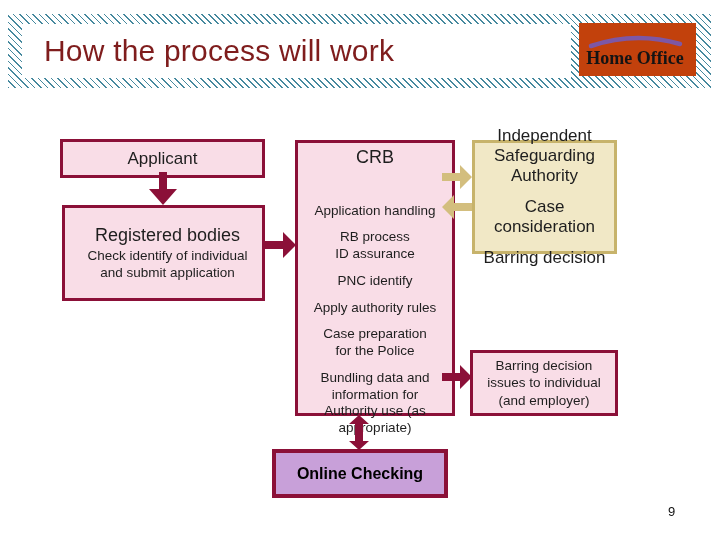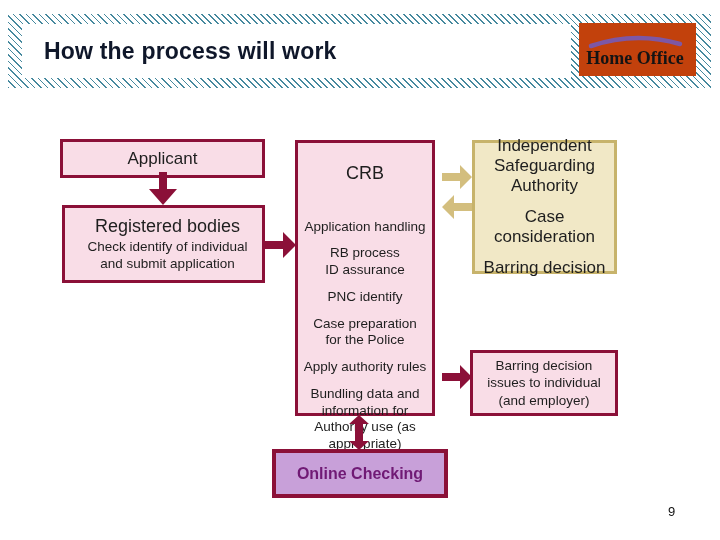--- a/index.html
+++ b/index.html
@@ -22,62 +22,62 @@
       #ffffff 1.3px, #ffffff 4.6px
     );
   }
   .title-box {
     left: 22px; top: 24px; width: 549px; height: 54px;
     background: #ffffff;
     display: flex; align-items: center;
     padding-left: 22px;
   }
   .slide-title {
-    font-size: 23px; font-weight: bold; color: #0f172a;
+    font-size: 30px; font-weight: normal; color: #7f1d1d;
     letter-spacing: 0.2px;
   }
   .logo-box {
     left: 579px; top: 23px; width: 117px; height: 53px;
     background: #c2410c;
     display: flex; align-items: center; justify-content: flex-start;
   }
 
   
   .fbox {
     display: flex; flex-direction: column;
     align-items: center; justify-content: center;
     text-align: center;
     background: #f9dde7;
     border: 3px solid #8b1038;
   }
   .pre { white-space: pre-line; }
 
   .applicant   { left: 60px;  top: 139px; width: 205px; height: 39px; font-size: 17px; }
-  .registered  { left: 62px;  top: 205px; width: 203px; height: 78px; padding-left: 8px; }
+  .registered  { left: 62px;  top: 205px; width: 203px; height: 96px; padding-left: 8px; }
   .reg-title   { font-size: 18px; }
   .reg-sub     { font-size: 13.5px; line-height: 1.25; margin-top: 2px; }
 
-  .crb         { left: 295px; top: 140px; width: 140px; height: 276px; justify-content: flex-start; padding-top: 20px; }
+  .crb         { left: 295px; top: 140px; width: 160px; height: 276px; justify-content: flex-start; padding-top: 4px; }
   .crb-title   { font-size: 18px; line-height: 1.15; }
   .crb-item    { font-size: 13.5px; line-height: 1.24; white-space: pre-line; margin-top: 35px; }
   .crb-item.gap { margin-top: 10px; }
 
   .isa {
-    left: 472px; top: 140px; width: 145px; height: 134px;
+    left: 472px; top: 140px; width: 145px; height: 114px;
     background: #f1e8c6; border: 3px solid #c7b36b;
   }
   .isa-title   { font-size: 17px; line-height: 1.18; }
   .isa-item    { font-size: 17px; margin-top: 11px; }
 
   .barring     { left: 470px; top: 350px; width: 148px; height: 66px; font-size: 13.5px; line-height: 1.27; }
 
   .online {
     left: 272px; top: 449px; width: 176px; height: 49px;
     background: #c8a0d9; border: 4px solid #8b1038;
-    font-size: 16px; font-weight: bold; color: #701a75;
+    font-size: 16px; font-weight: bold; color: #000000;
   }
 
   .page-number { left: 668px; top: 504px; font-size: 13px; color: #111111; }
 
   svg { display: block; }
 </style>
 </head>
 <body>
 
 <div class="abs hatch-band"></div>
@@ -110,23 +110,23 @@
 <svg class="abs" style="left:264px; top:231px;" width="32" height="28" viewBox="0 0 32 28">
   <polygon points="0,10 19,10 19,1 32,14 19,27 19,18 0,18" fill="#8b1038"></polygon>
 </svg>
 
 <div class="abs fbox crb">
   <div class="crb-title">CRB</div>
   <div class="crb-item">Application handling</div>
   <div class="crb-item gap">RB process
 ID assurance</div>
   <div class="crb-item gap">PNC identify</div>
+  <div class="crb-item gap">Apply authority rules</div>
   <div class="crb-item gap">Case preparation
 for the Police</div>
-  <div class="crb-item gap">Apply authority rules</div>
   <div class="crb-item gap">Bundling data and
 information for
 Authority use (as
 appropriate)</div>
 </div>
 
 <svg class="abs" style="left:442px; top:164px;" width="30" height="26" viewBox="0 0 30 26">
   <polygon points="0,9 18,9 18,1 30,13 18,25 18,17 0,17" fill="#d3be7e"></polygon>
 </svg>
 

